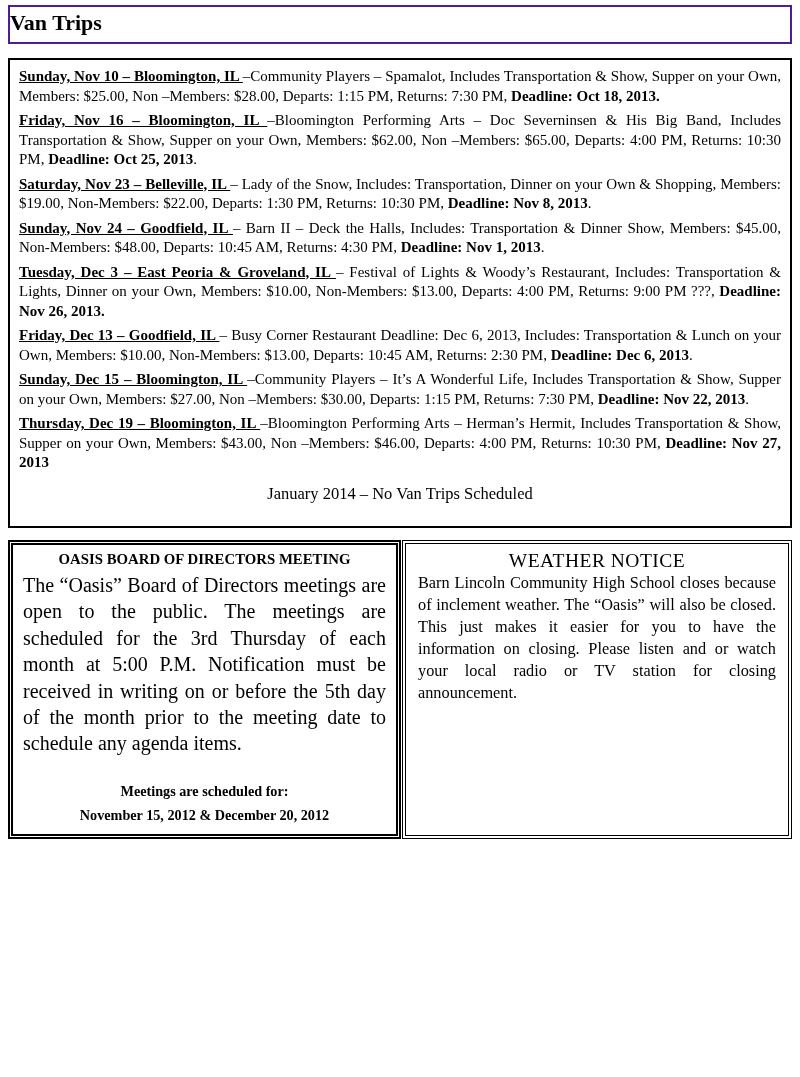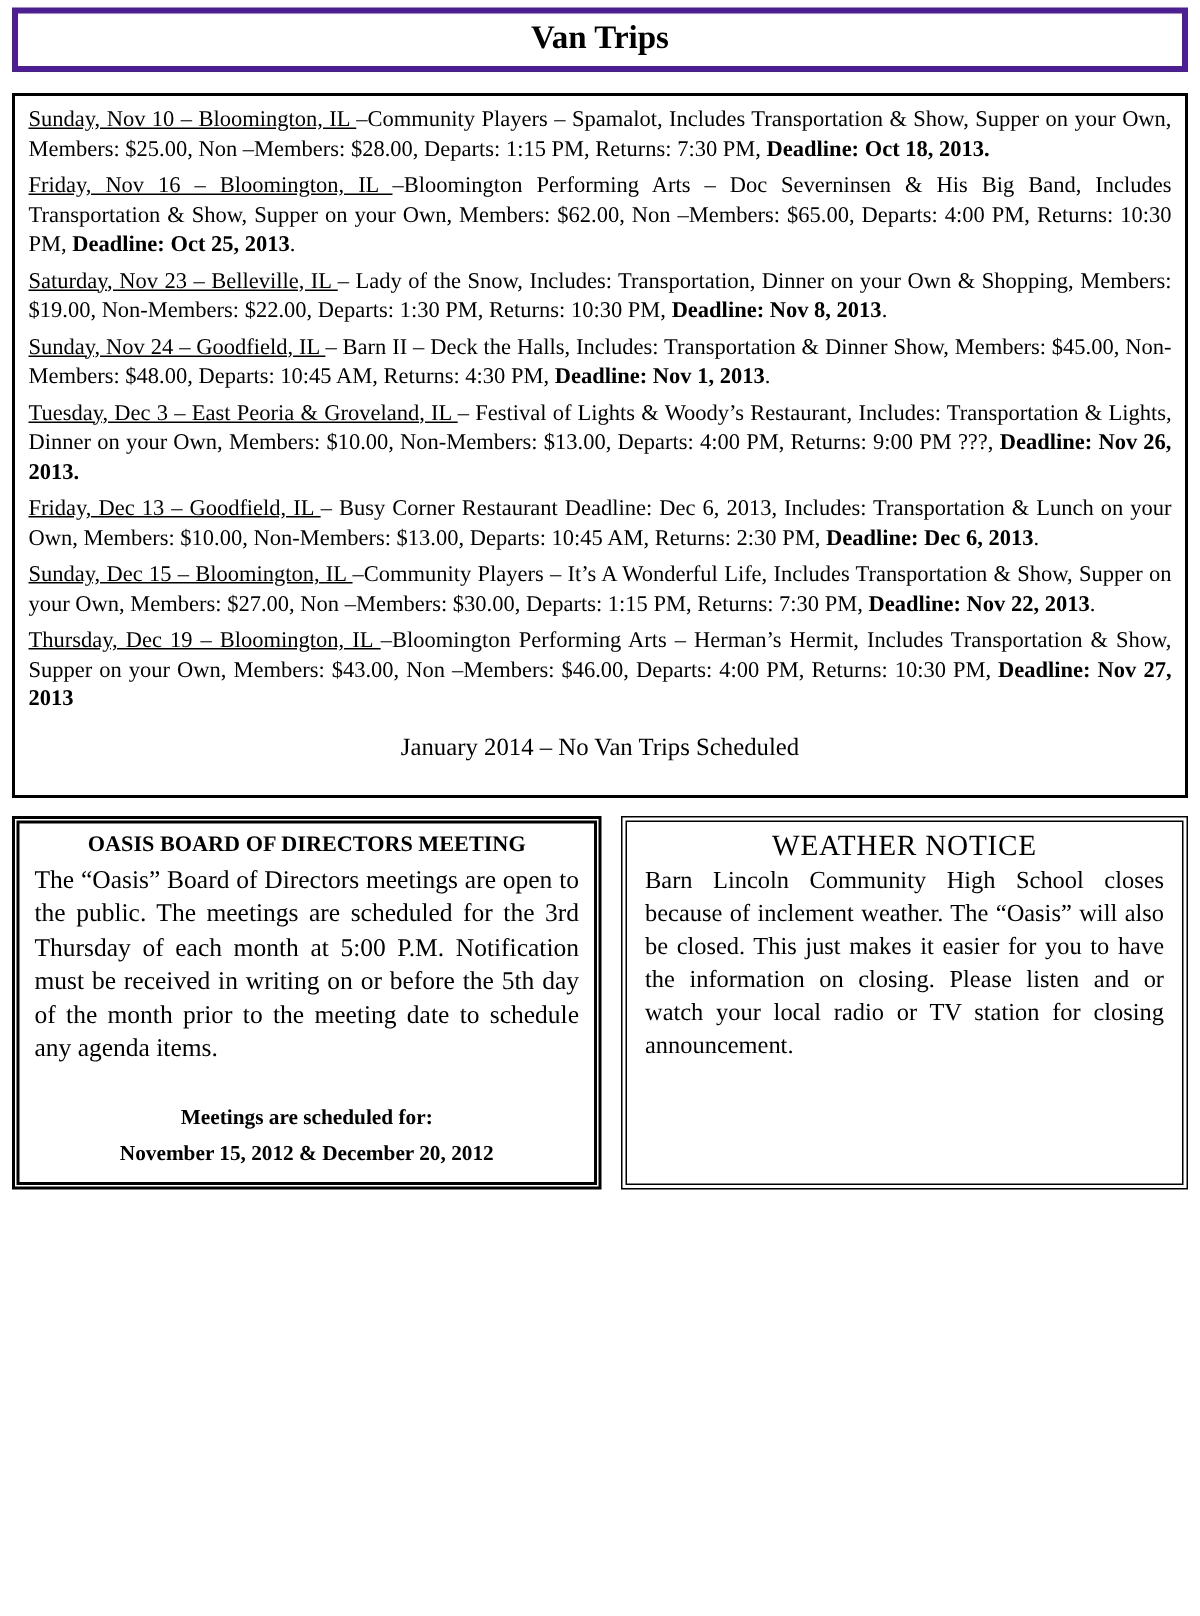--- a/index.html
+++ b/index.html
@@ -11,62 +11,61 @@
     color: #000;
     position: relative;
   }
   .page {
     position: relative;
     width: 800px;
     height: 1077px;
     padding: 5px 8px;
   }
   .title-box {
-    border: 4px solid #4c1d95;
-    text-align: center;
+    border: 2px solid #4c1d95;
     font-weight: bold;
     font-size: 22px;
     padding: 3px 0 6px;
   }
   .trips-box {
     border: 2px solid #000;
     margin-top: 14px;
     padding: 7px 9px 10px;
     font-size: 15px;
     line-height: 1.3;
     text-align: justify;
   }
   .trip { margin-bottom: 5px; }
-  .trip-heading { font-weight: normal; text-decoration: underline; }
+  .trip-heading { font-weight: bold; text-decoration: underline; }
   .trip-deadline { font-weight: bold; }
   .january-note {
     text-align: center;
     font-size: 16.5px;
     margin: 10px 0 12px;
   }
   .bottom-row {
     display: flex;
-    gap: 13px;
+    gap: 1px;
     margin-top: 12px;
     align-items: stretch;
   }
   .board-box {
     border: 5px double #000;
     width: 393px;
     min-height: 192px;
     padding: 6px 10px 10px;
   }
   .board-title {
     text-align: center;
     font-weight: bold;
     font-size: 14.8px;
     margin-bottom: 4px;
   }
   .board-body {
-    font-size: 17px;
+    font-size: 20px;
     line-height: 1.32;
     text-align: justify;
   }
   .board-schedule-label {
     text-align: center;
     font-weight: bold;
     font-size: 14.2px;
     margin-top: 26px;
   }
   .board-schedule-dates {

